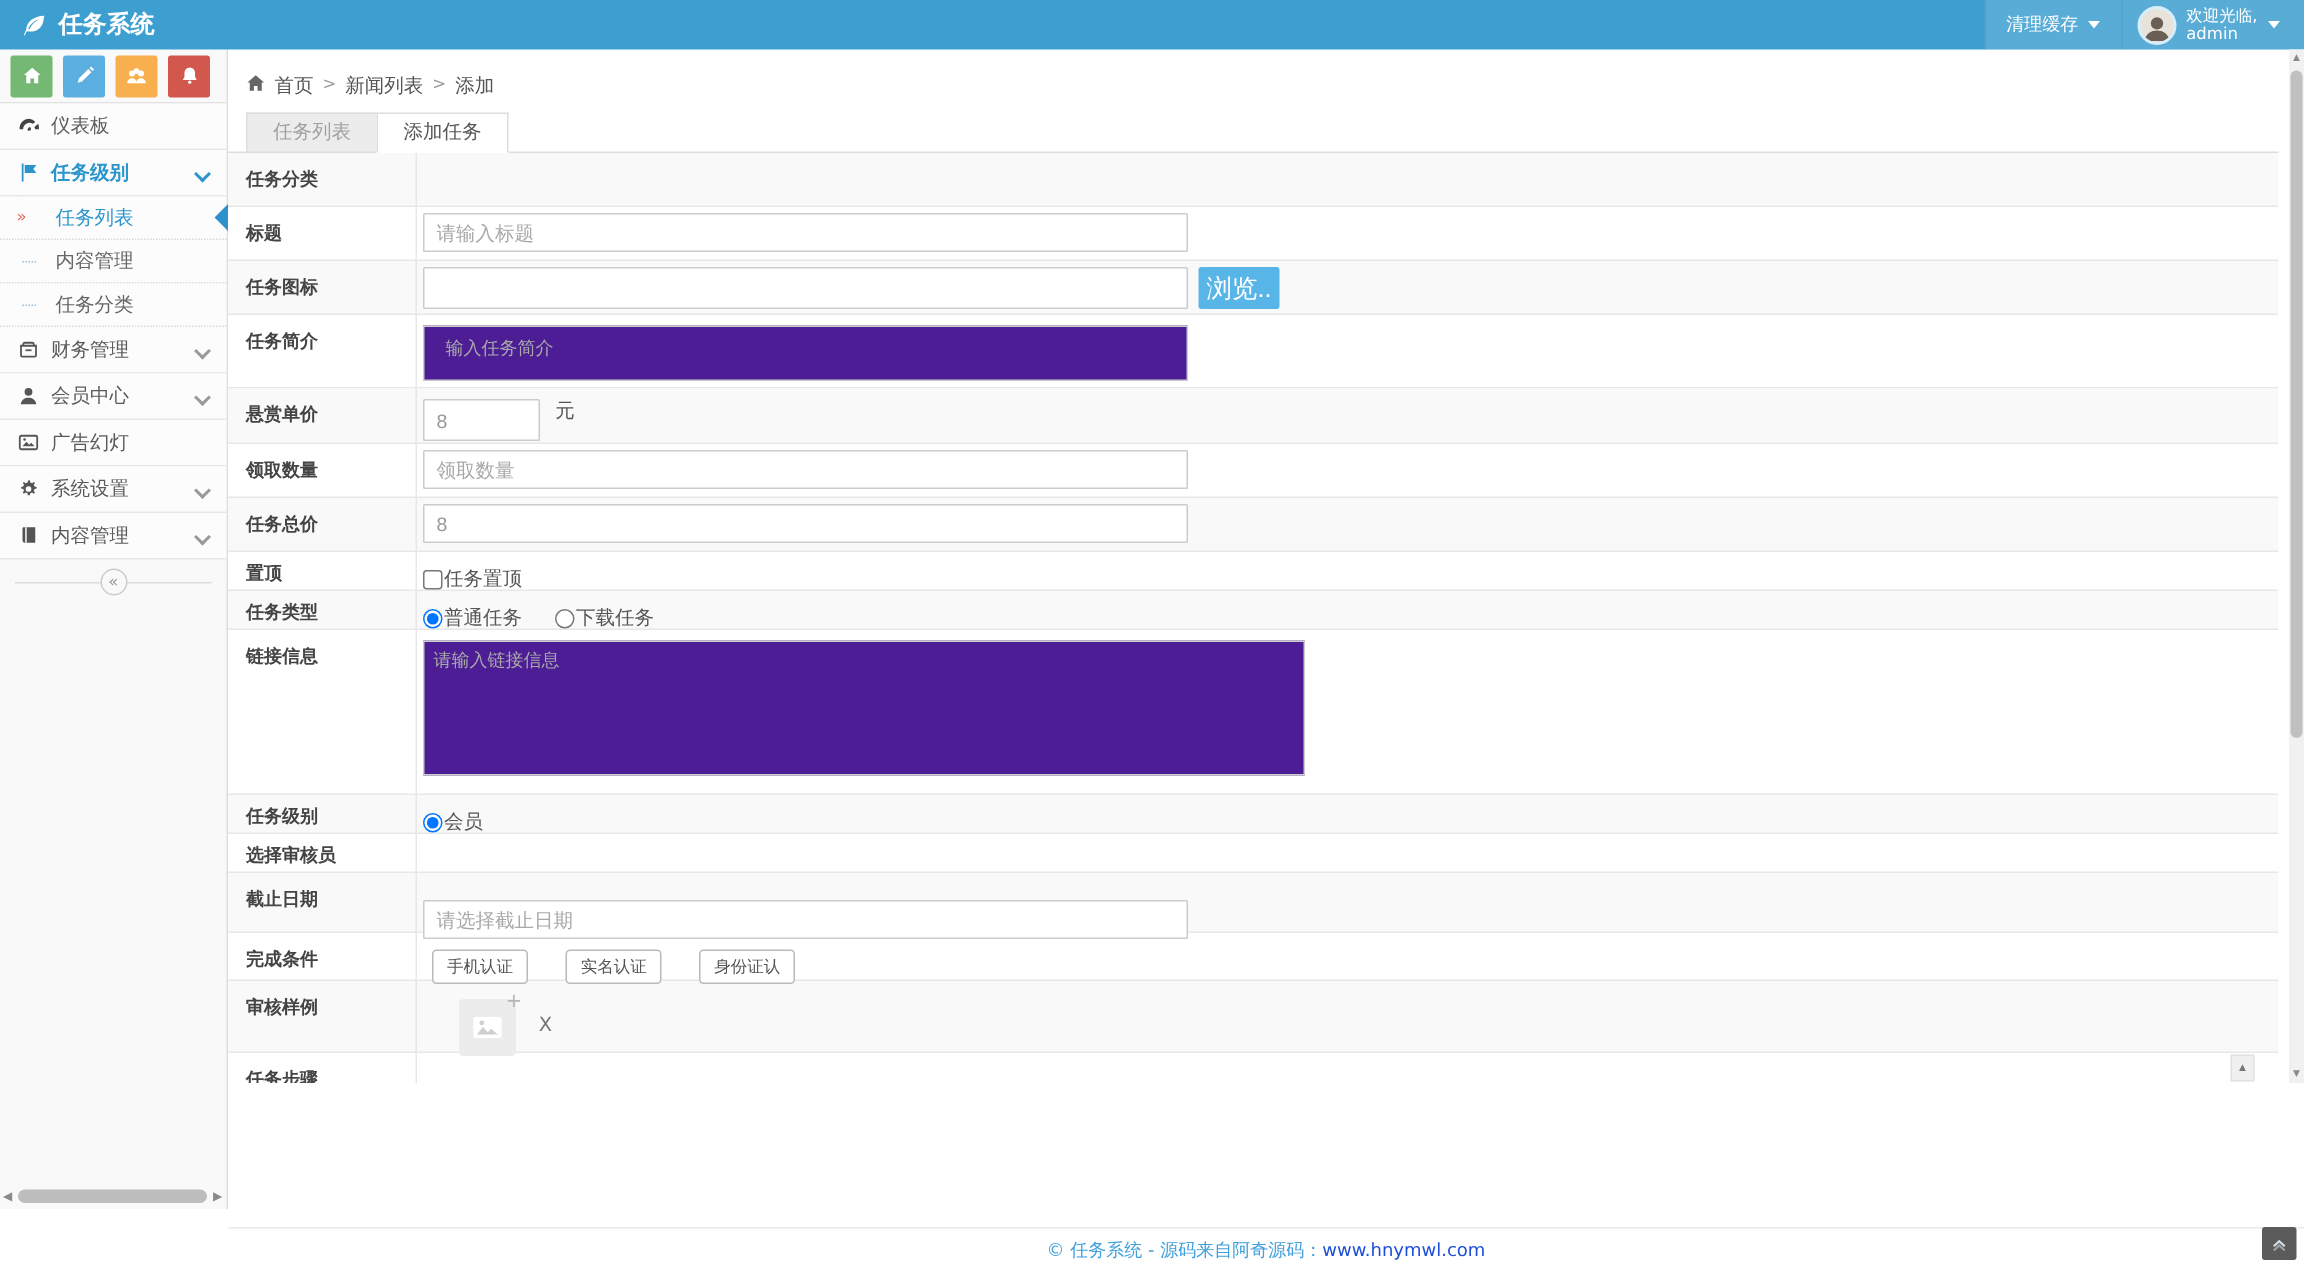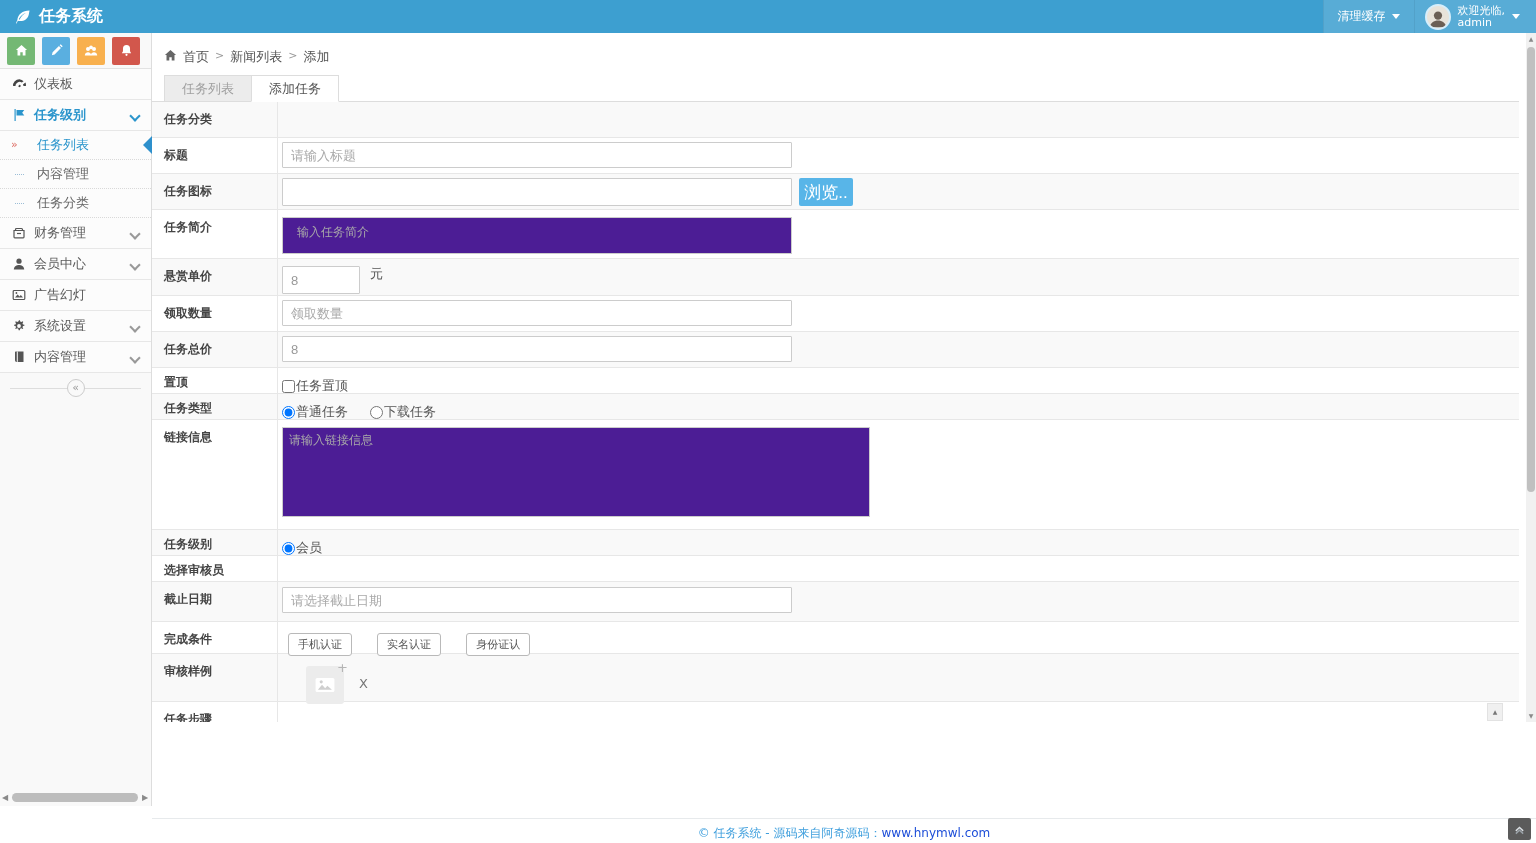--- a/index.html
+++ b/index.html
@@ -359,21 +359,21 @@
         </div>
       </div>
 
       <div class="frow" style="height:26px">
         <div class="flabel" style="padding-top:6px">选择审核员</div>
       </div>
 
       <div class="frow" style="height:40px">
         <div class="flabel">截止日期</div>
         <div class="ffield">
-          <input class="inp" type="text" style="margin-top: 1px;" placeholder="请选择截止日期">
+          <input class="inp" type="text" style="margin-top: 14px;" placeholder="请选择截止日期">
         </div>
       </div>
 
       <div class="frow" style="height:32px">
         <div class="flabel">完成条件</div>
         <div class="ffield">
           <button class="cond-btn">手机认证</button>
           <button class="cond-btn">实名认证</button>
           <button class="cond-btn">身份证认</button>
         </div>

